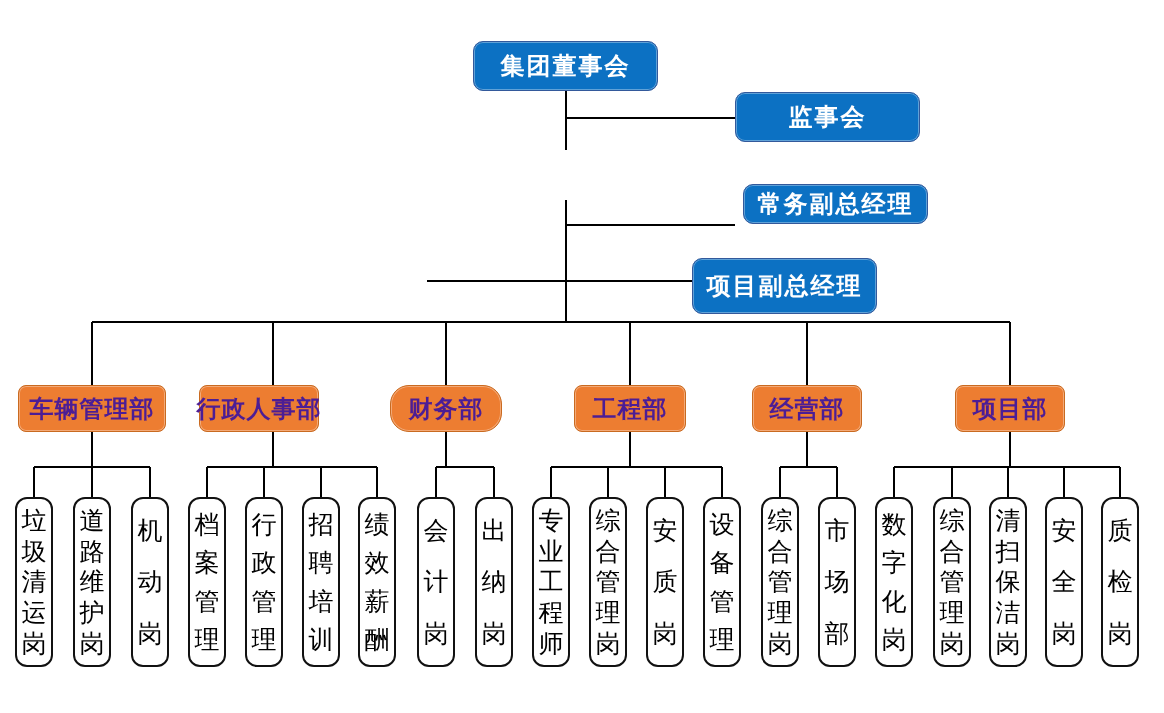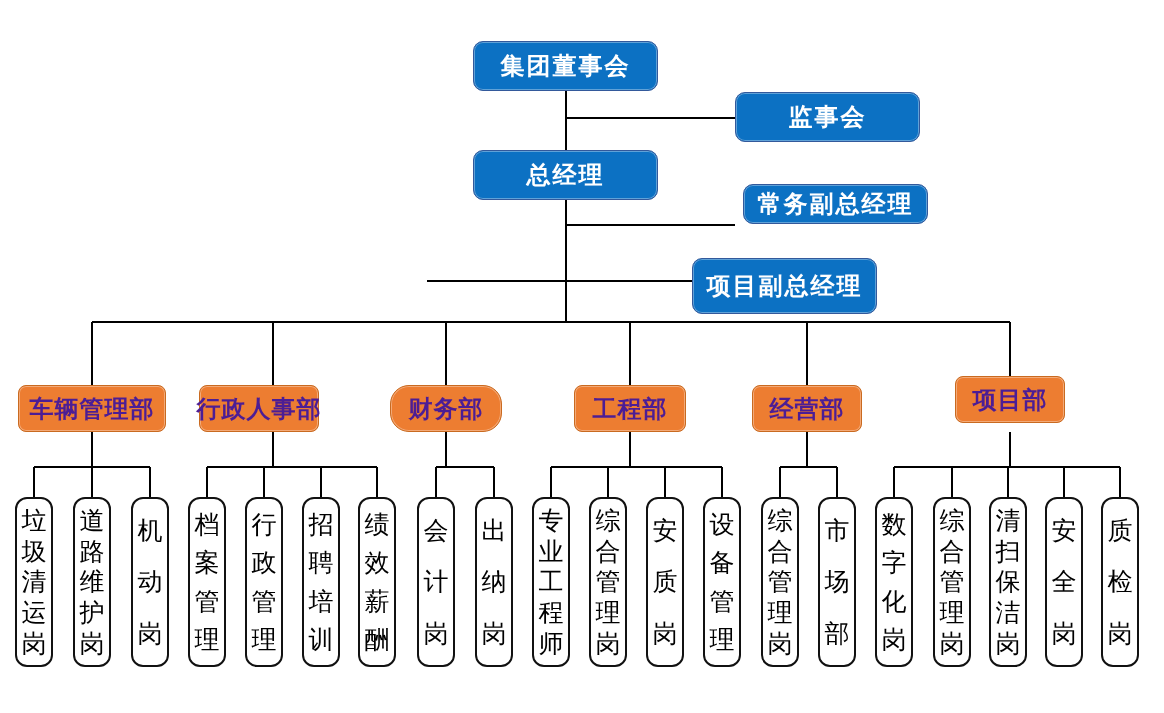--- a/index.html
+++ b/index.html
@@ -99,23 +99,20 @@
       <line x1="1064" y1="467" x2="1064" y2="497" stroke="#000000" stroke-width="2" shape-rendering="crispEdges"></line>
       <line x1="1120" y1="467" x2="1120" y2="497" stroke="#000000" stroke-width="2" shape-rendering="crispEdges"></line>
     </svg>
   <div id="nodes-layer">
       <div class="node executive" style="left: 473px; top: 41px; width: 185px; height: 50px; align-items: center;">
         <span class="label">集团董事会</span>
       </div>
       <div class="node executive" style="left: 735px; top: 92px; width: 185px; height: 50px;">
         <span class="label">监事会</span>
       </div>
-      <div class="node executive" style="left: 473px; top: 150px; width: 185px; height: 50px;">
-        <span class="label">总经理</span>
-      </div>
       <div class="node executive" style="left: 735px; top: 184px; width: 185px; height: 40px; margin-left: 8px;">
         <span class="label">常务副总经理</span>
       </div>
       <div class="node executive" style="left: 692px; top: 258px; width: 185px; height: 56px;">
         <span class="label">项目副总经理</span>
       </div>
       <div class="node department" style="left: 18px; top: 385px; width: 148px; height: 47px;">
         <span class="label">车辆管理部</span>
       </div>
       <div class="node department" style="left: 199px; top: 385px; width: 120px; height: 47px;">
@@ -123,21 +120,21 @@
       </div>
       <div class="node department" style="left: 390px; top: 385px; width: 112px; height: 47px; border-radius: 19px;">
         <span class="label">财务部</span>
       </div>
       <div class="node department" style="left: 574px; top: 385px; width: 112px; height: 47px;">
         <span class="label">工程部</span>
       </div>
       <div class="node department" style="left: 752px; top: 385px; width: 110px; height: 47px;">
         <span class="label">经营部</span>
       </div>
-      <div class="node department" style="left: 955px; top: 376px; width: 110px; height: 47px;">
+      <div class="node department" style="left: 955px; top: 385px; width: 110px; height: 47px;">
         <span class="label">项目部</span>
       </div>
       <div class="node position" style="left: 15px; top: 497px; width: 38px; height: 170px;">
         <span class="label">
           <span>垃</span>
           <span>圾</span>
           <span>清</span>
           <span>运</span>
           <span>岗</span>
         </span>

